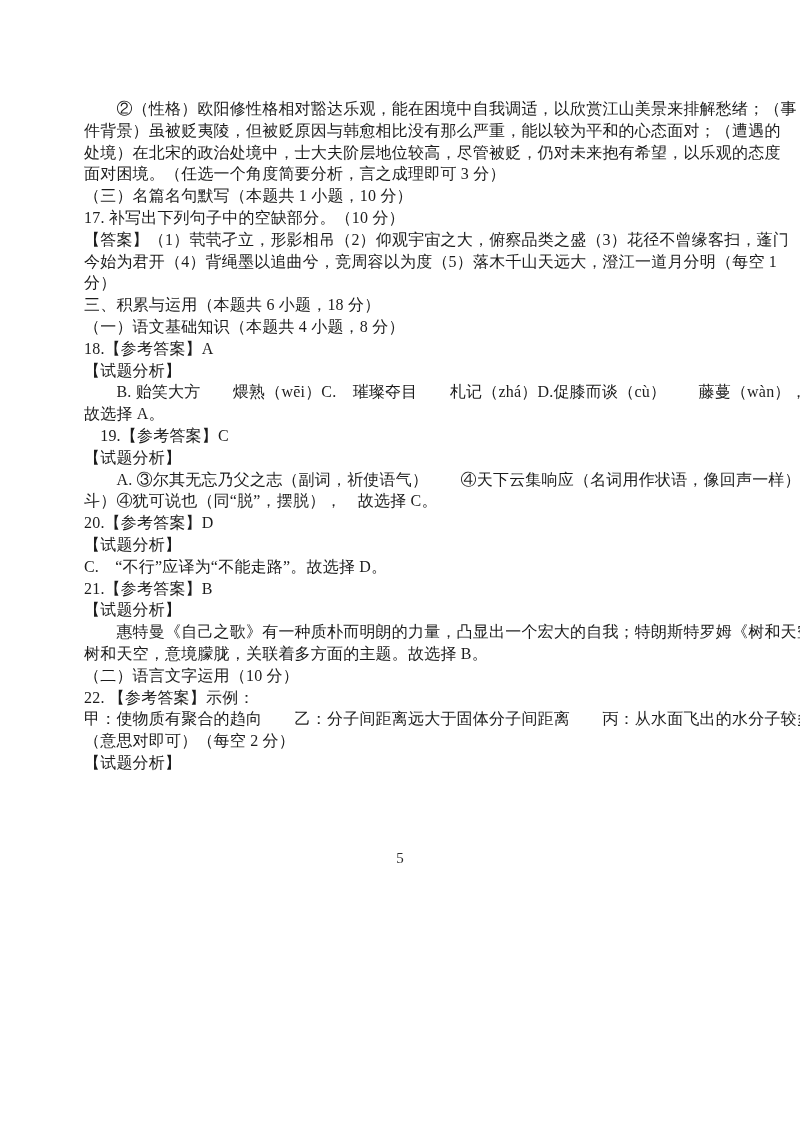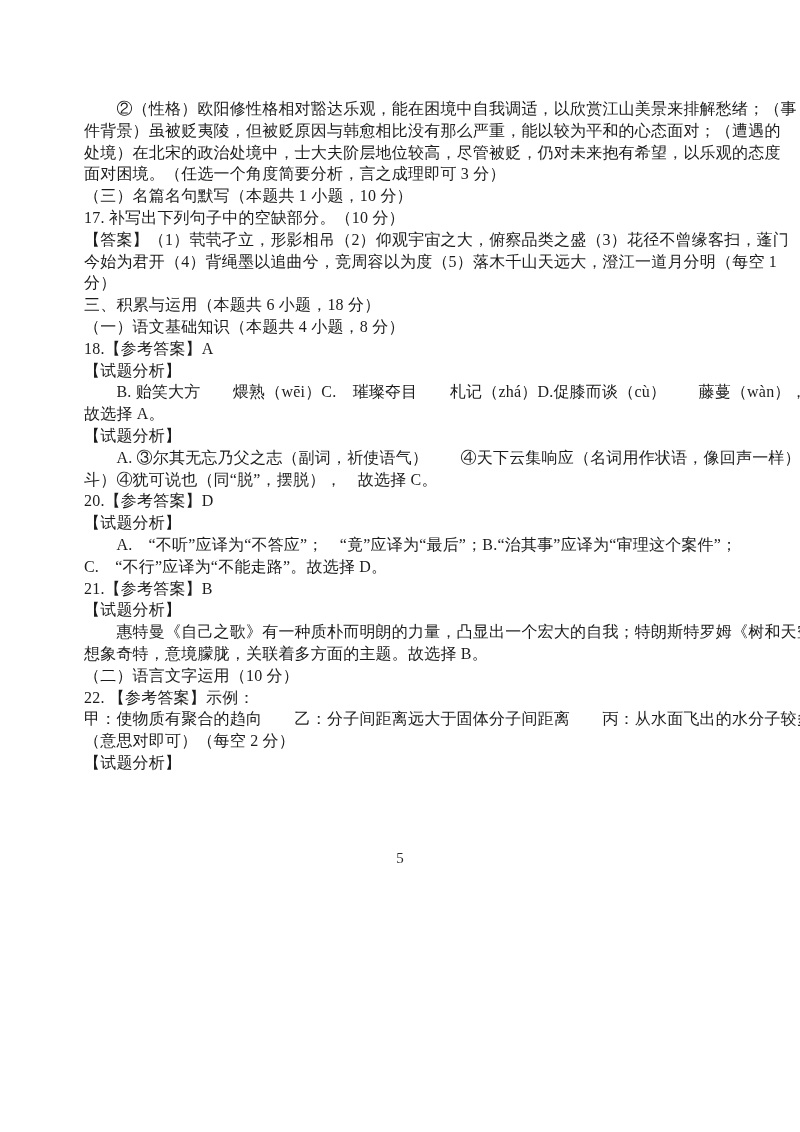--- a/index.html
+++ b/index.html
@@ -51,31 +51,31 @@
       <div class="text-line">17. 补写出下列句子中的空缺部分。（10 分）</div>
       <div class="text-line">【答案】（1）茕茕孑立，形影相吊（2）仰观宇宙之大，俯察品类之盛（3）花径不曾缘客扫，蓬门</div>
       <div class="text-line">今始为君开（4）背绳墨以追曲兮，竞周容以为度（5）落木千山天远大，澄江一道月分明（每空 1</div>
       <div class="text-line">分）</div>
       <div class="text-line">三、积累与运用（本题共 6 小题，18 分）</div>
       <div class="text-line">（一）语文基础知识（本题共 4 小题，8 分）</div>
       <div class="text-line">18.【参考答案】A</div>
       <div class="text-line">【试题分析】</div>
       <div class="text-line">　　B. 贻笑大方　　煨熟（wēi）C.　璀璨夺目　　札记（zhá）D.促膝而谈（cù）　　藤蔓（wàn），</div>
       <div class="text-line">故选择 A。</div>
+      <div class="text-line">　19.【参考答案】C</div>
       <div class="text-line">【试题分析】</div>
       <div class="text-line">　　A. ③尔其无忘乃父之志（副词，祈使语气）　　④天下云集响应（名词用作状语，像回声一样）</div>
       <div class="text-line">斗）④犹可说也（同“脱”，摆脱），　故选择 C。</div>
       <div class="text-line">20.【参考答案】D</div>
       <div class="text-line">【试题分析】</div>
-      <div class="text-line">　　A.　“不听”应译为“不答应”；　“竟”应译为“最后”；B.“治其事”应译为“审理这个案件”；</div>
       <div class="text-line">C.　“不行”应译为“不能走路”。故选择 D。</div>
       <div class="text-line">21.【参考答案】B</div>
       <div class="text-line">【试题分析】</div>
       <div class="text-line">　　惠特曼《自己之歌》有一种质朴而明朗的力量，凸显出一个宏大的自我；特朗斯特罗姆《树和天空》</div>
-      <div class="text-line">想象奇特，意境朦胧，关联着多方面的主题。故选择 B。</div>
+      <div class="text-line">树和天空，意境朦胧，关联着多方面的主题。故选择 B。</div>
       <div class="text-line">（二）语言文字运用（10 分）</div>
       <div class="text-line">22. 【参考答案】示例：</div>
       <div class="text-line">甲：使物质有聚合的趋向　　乙：分子间距离远大于固体分子间距离　　丙：从水面飞出的水分子较多</div>
       <div class="text-line">（意思对即可）（每空 2 分）</div>
       <div class="text-line">【试题分析】</div>
     </div>
   <div class="page-number">5</div>
 </div>
 
 </body></html>

